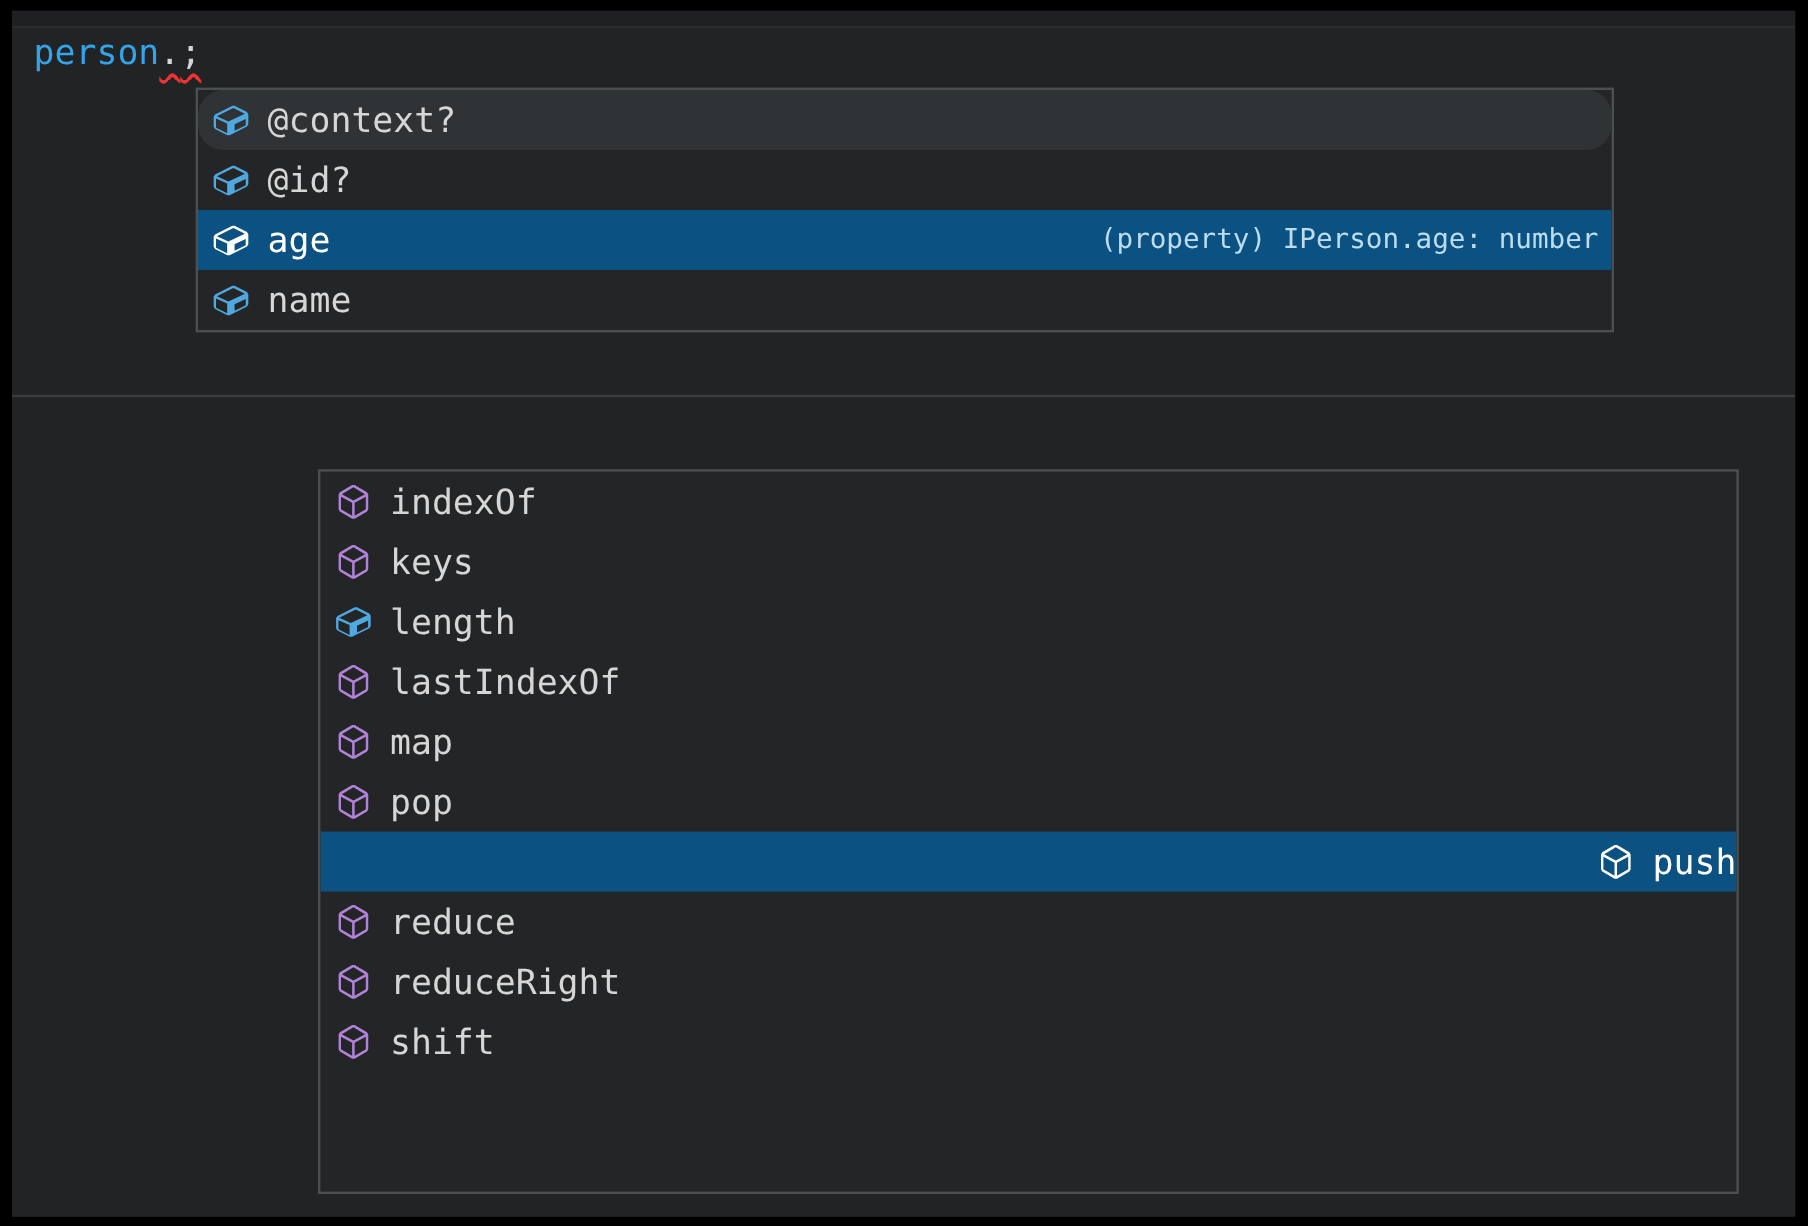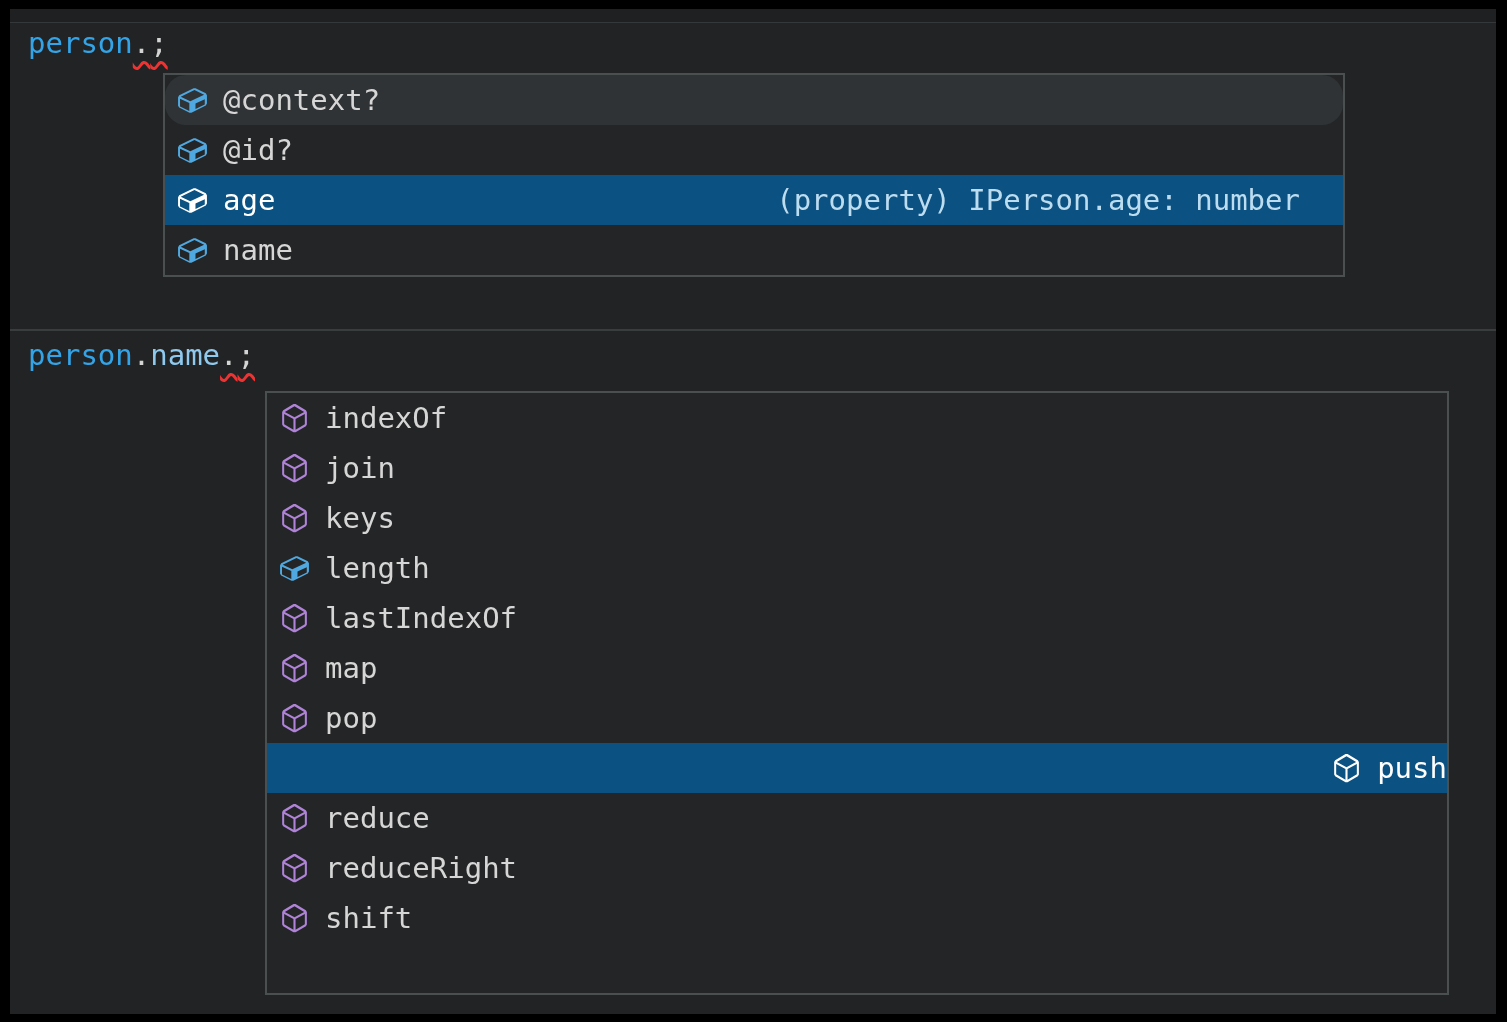--- a/index.html
+++ b/index.html
@@ -73,33 +73,32 @@
   .sug-icon{
     width:33px;height:33px;flex:none;margin:0 14px 0 11px;
     display:flex;align-items:center;justify-content:center;
   }
   .sug-icon svg{display:block;}
   .sug-label{
     font-size:29px;color:var(--label);white-space:pre;
   }
   .sug-row.selected .sug-label{color:var(--selected-label);}
   .sug-detail{
-    margin-left:auto;padding-right:43px;font-size:29px;
+    margin-left:auto;padding-right:11px;font-size:23px;
     color:var(--detail);white-space:pre;
   }
 </style>
 </head>
 <body>
 
 <div class="frame">
   <div class="top-strip"></div>
   <div class="seam"></div>
 
   <div class="code-line" id="code-line-1"><span class="tok-var">person</span><span class="tok-punct squiggle">.</span><span class="tok-punct squiggle">;</span></div>
-  <div class="code-line" id="code-line-2"><span class="tok-var">person</span><span class="tok-punct">.</span><span class="tok-member">name</span><span class="tok-punct squiggle">.</span><span class="tok-punct squiggle">;</span></div>
 
   <div class="suggest" id="suggest-1">
       <div class="sug-row hover">
         <span class="sug-icon">
           <svg viewBox="0 0 16 16" width="33" height="33">
             <path d="M14.45 4.5l-5-2.5h-.9l-7 3.5-.55.9v4.1l.55.9 5 2.5h.9l7-3.5.55-.9V5.4l-.55-.9zm-8 8.64l-4.5-2.25V7.17l4.5 2v3.97zm.5-4.8L2.29 6.23l6.66-3.34 4.67 2.34-6.67 3.11zm7 1.55l-4.5 2.25V9.44l4.5-2.1v2.55z" fill="#4fa8e0"></path>
           </svg>
         </span>
         <span class="sug-label">@context?</span>
       </div>
@@ -137,28 +136,20 @@
           </svg>
         </span>
         <span class="sug-label">indexOf</span>
       </div>
       <div class="sug-row">
         <span class="sug-icon">
           <svg viewBox="0 0 16 16" width="33" height="33">
             <path d="M13.51 4l-5-3h-1l-5 3-.49.86v6l.49.85 5 3h1l5-3 .49-.85v-6L13.51 4zm-6.02 9.5l-4.5-2.7V5.77l4.5 2.45v5.28zM8 7.36L3.32 4.81l4.68-2.8 4.68 2.8L8 7.36zm5.01 3.44l-4.5 2.7V8.22l4.5-2.45v5.03z" fill="#b083d9"></path>
           </svg>
         </span>
-        <span class="sug-label">join</span>
-      </div>
-      <div class="sug-row">
-        <span class="sug-icon">
-          <svg viewBox="0 0 16 16" width="33" height="33">
-            <path d="M13.51 4l-5-3h-1l-5 3-.49.86v6l.49.85 5 3h1l5-3 .49-.85v-6L13.51 4zm-6.02 9.5l-4.5-2.7V5.77l4.5 2.45v5.28zM8 7.36L3.32 4.81l4.68-2.8 4.68 2.8L8 7.36zm5.01 3.44l-4.5 2.7V8.22l4.5-2.45v5.03z" fill="#b083d9"></path>
-          </svg>
-        </span>
         <span class="sug-label">keys</span>
       </div>
       <div class="sug-row">
         <span class="sug-icon">
           <svg viewBox="0 0 16 16" width="33" height="33">
             <path d="M14.45 4.5l-5-2.5h-.9l-7 3.5-.55.9v4.1l.55.9 5 2.5h.9l7-3.5.55-.9V5.4l-.55-.9zm-8 8.64l-4.5-2.25V7.17l4.5 2v3.97zm.5-4.8L2.29 6.23l6.66-3.34 4.67 2.34-6.67 3.11zm7 1.55l-4.5 2.25V9.44l4.5-2.1v2.55z" fill="#4fa8e0"></path>
           </svg>
         </span>
         <span class="sug-label">length</span>
       </div>

